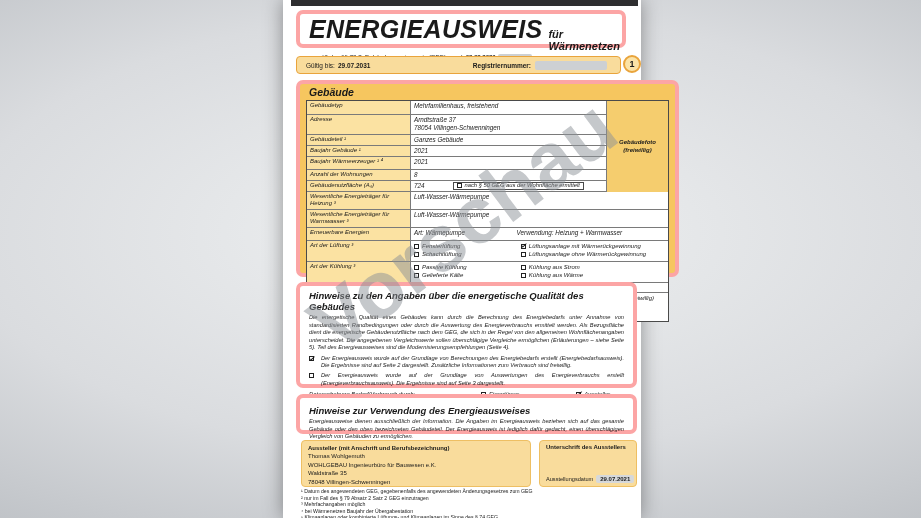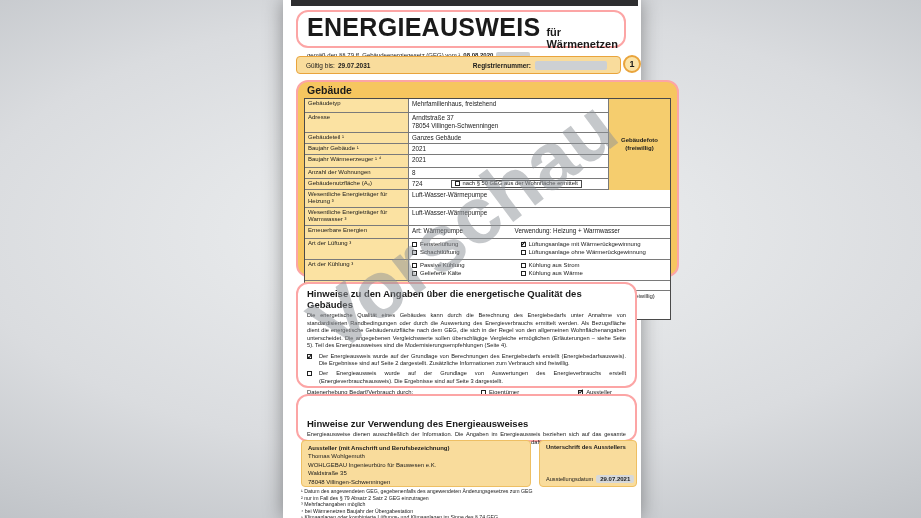--- a/index.html
+++ b/index.html
@@ -7,21 +7,21 @@
   .canvas{
     position:relative;width:921px;height:518px;overflow:hidden;
     font-family:"Liberation Sans",sans-serif;color:#1a1a1a;
     background:radial-gradient(ellipse 120% 95% at 50% 45%, #eff1f2 0%, #dadcdf 45%, #b3b7bc 85%, #9a9ea4 100%);
   }
   .page{
     position:absolute;left:283px;top:0;width:358px;height:518px;
     background:#ffffff;box-shadow:0 0 18px rgba(0,0,0,.38);
   }
   .topbar{position:absolute;left:8px;top:0;width:347px;height:6px;background:#2e2e30;}
-  .obox{position:absolute;border:2px solid #fca5a5;border-radius:12px;background:#fff;}
+  .obox{position:absolute;border:4px solid #fca5a5;border-radius:7px;background:#fff;font-style:italic;}
   
   .title-box{left:13px;top:10px;width:330px;height:38px;padding:3px 9px 2px;}
   .title-row{display:flex;align-items:baseline;gap:6px;}
   .h1{font-size:25px;font-weight:bold;letter-spacing:.3px;line-height:1;}
   .h1s{font-size:11px;font-weight:bold;}
   .law-row{font-size:6px;margin-top:2px;display:flex;align-items:center;gap:3px;}
   .chip{display:inline-block;background:#cdd0d3;border-radius:2px;}
   .chip-law{width:34px;height:6px;}
   
   .valid-bar{position:absolute;left:13px;top:56px;width:325px;height:18px;background:#f9dc9c;
@@ -63,21 +63,21 @@
   .klima-val .sp{width:60px;}
   
   .hq-box{left:13px;top:282px;width:341px;height:106px;padding:4px 9px 3px;}
   .hq-title{font-size:9.5px;font-weight:bold;margin-bottom:2px;}
   .hq-p{font-size:5.7px;line-height:1.32;text-align:justify;}
   .hq-cb{display:flex;gap:4px;font-size:5.7px;line-height:1.3;margin-top:3px;text-align:justify;}
   .hq-cb .cb{margin-top:1px;}
   .daten-row{display:flex;align-items:center;font-size:5.9px;margin-top:4px;}
   .daten-row .f1{flex:1.15;} .daten-row .f2{flex:1;}
   .hq-div{border-top:1px solid #999;margin-top:3px;}
-  .hu-box{left:13px;top:394px;width:341px;height:40px;padding:22px 9px;}
+  .hu-box{left:13px;top:394px;width:341px;height:40px;padding:7px 9px;}
   
   .iss-box{position:absolute;left:18px;top:440px;width:230px;height:47px;background:#f9dc9c;
     border:1px solid #eebf63;border-radius:4px;padding:3px 6px;font-size:6px;line-height:1.4;}
   .sig-box{position:absolute;left:256px;top:440px;width:98px;height:47px;background:#f9dc9c;
     border:1px solid #eebf63;border-radius:4px;padding:3px 6px;font-size:6px;
     display:flex;flex-direction:column;justify-content:space-between;}
   .sig-date{display:flex;align-items:center;gap:3px;font-size:5.6px;}
   .chip-date{background:#d6d8da;border-radius:2px;padding:1px 4px;font-size:6px;font-weight:bold;}
   .bold{font-weight:bold;}
   

